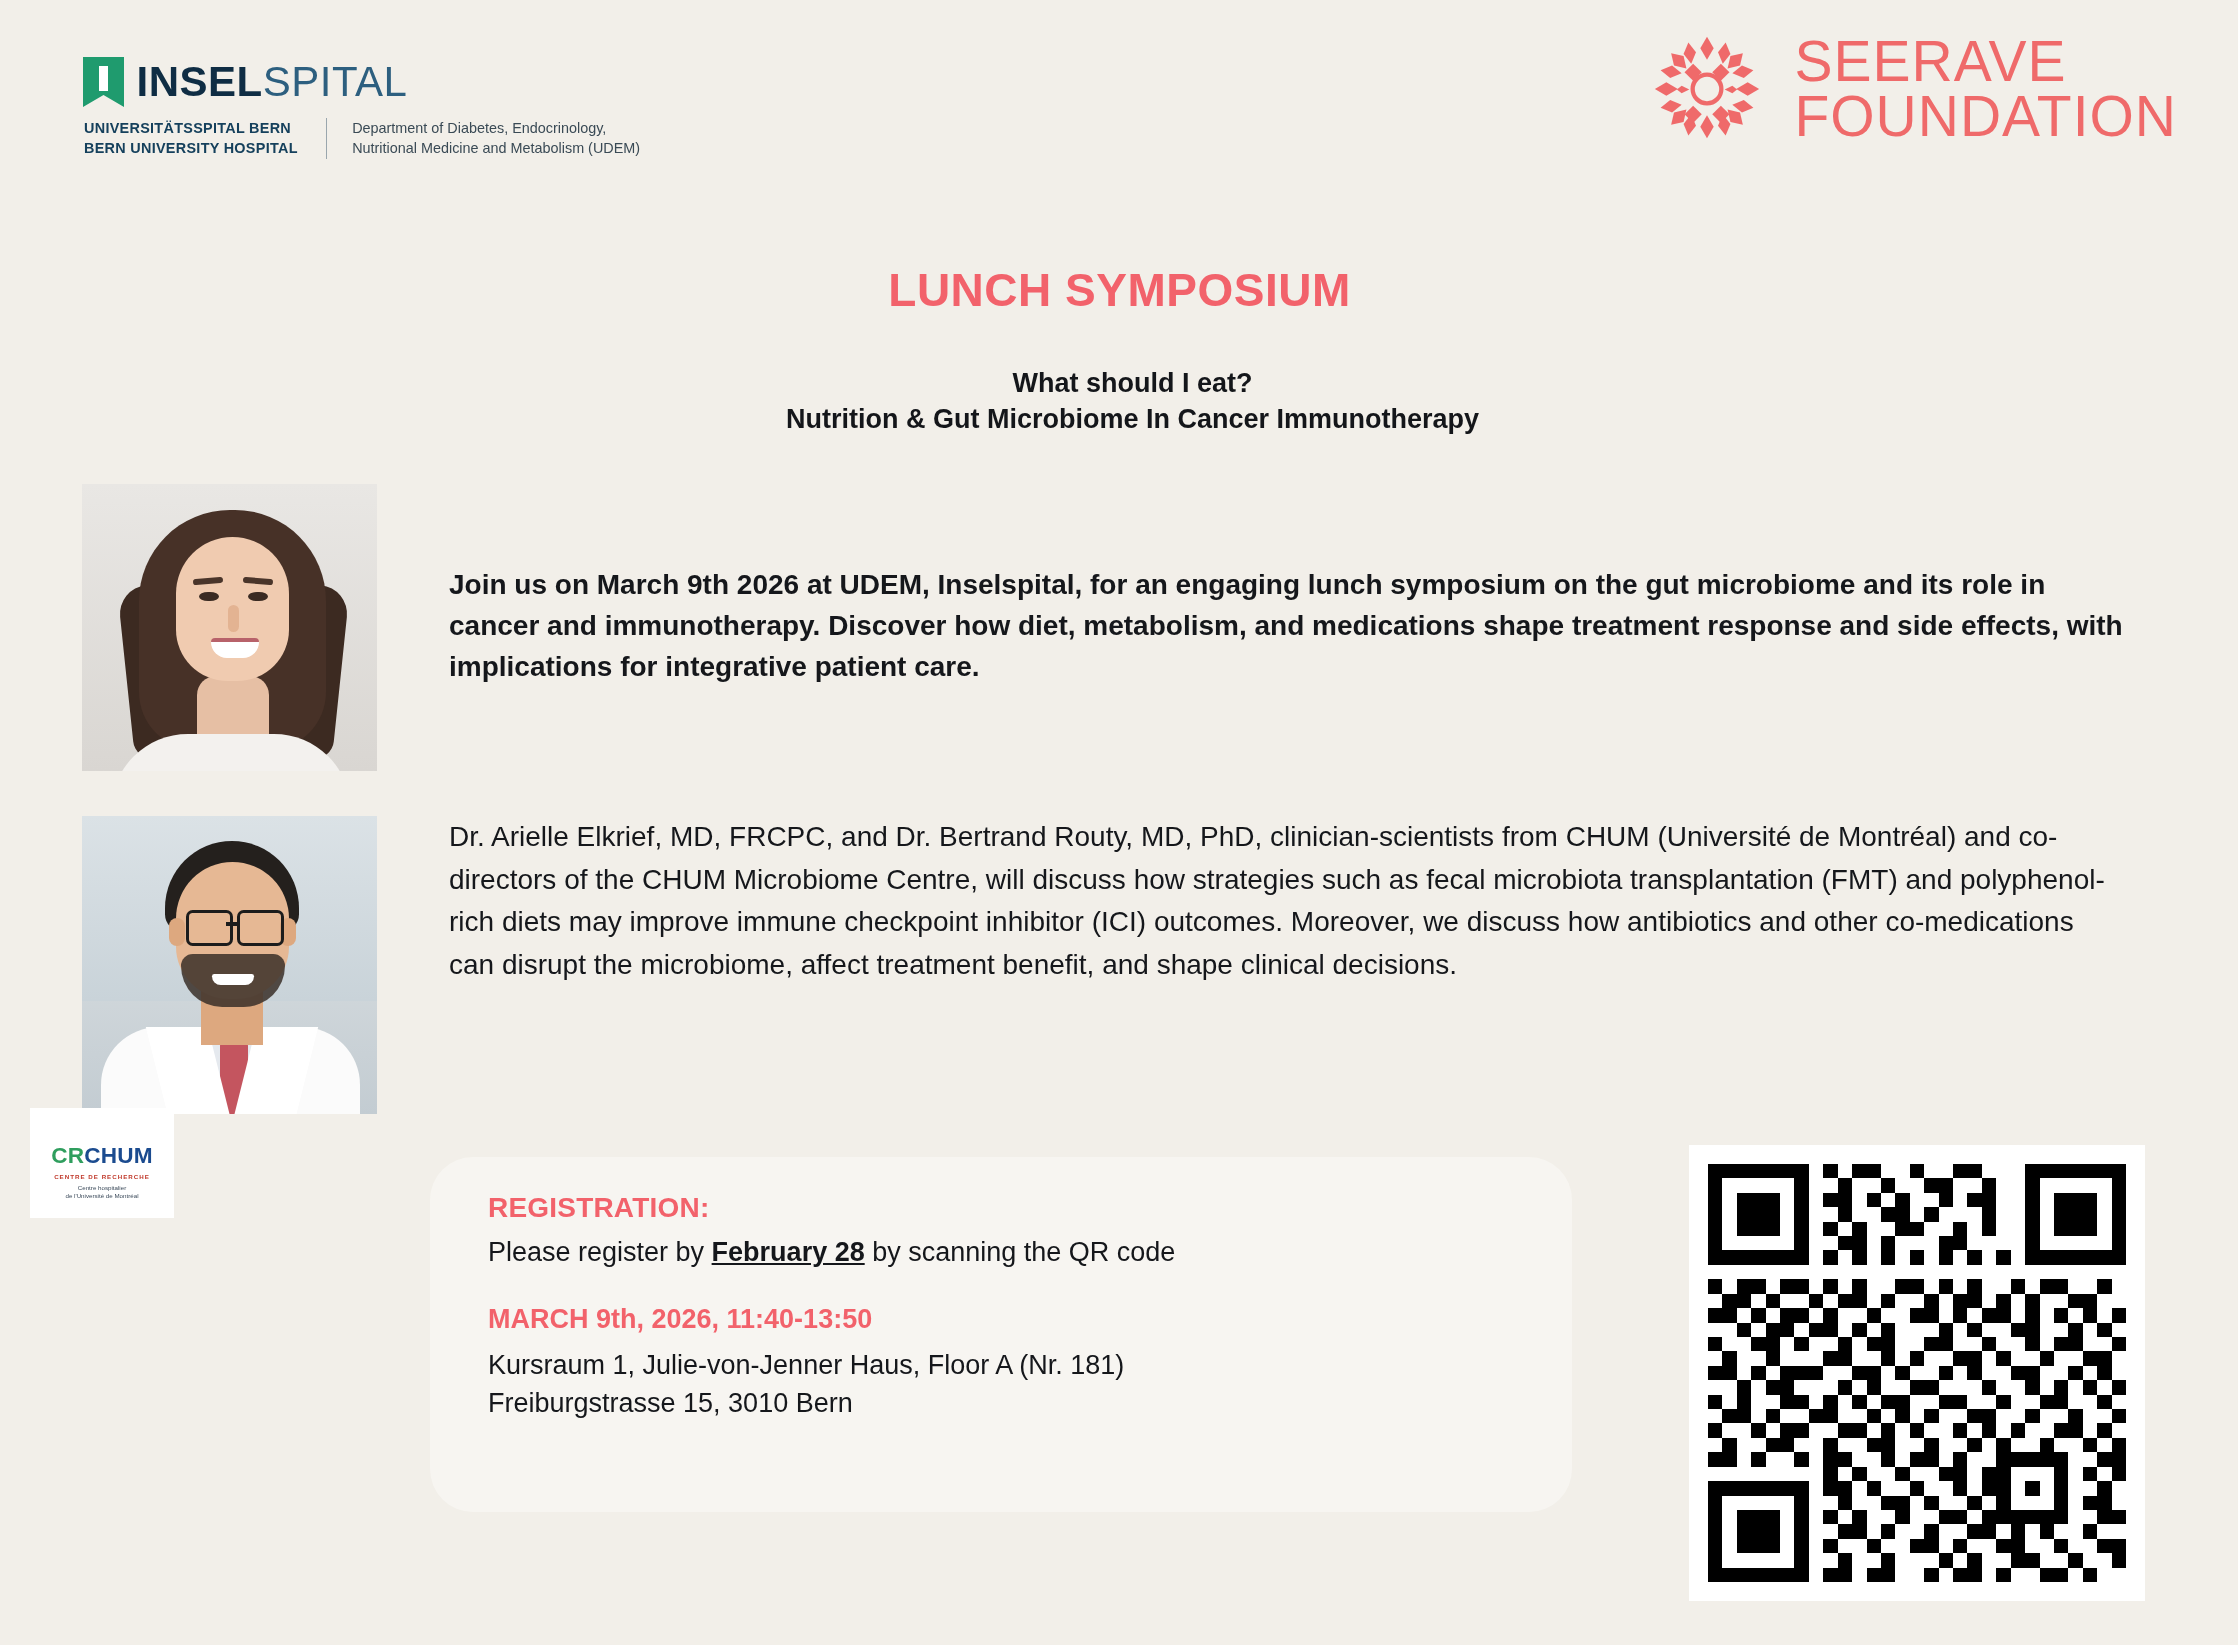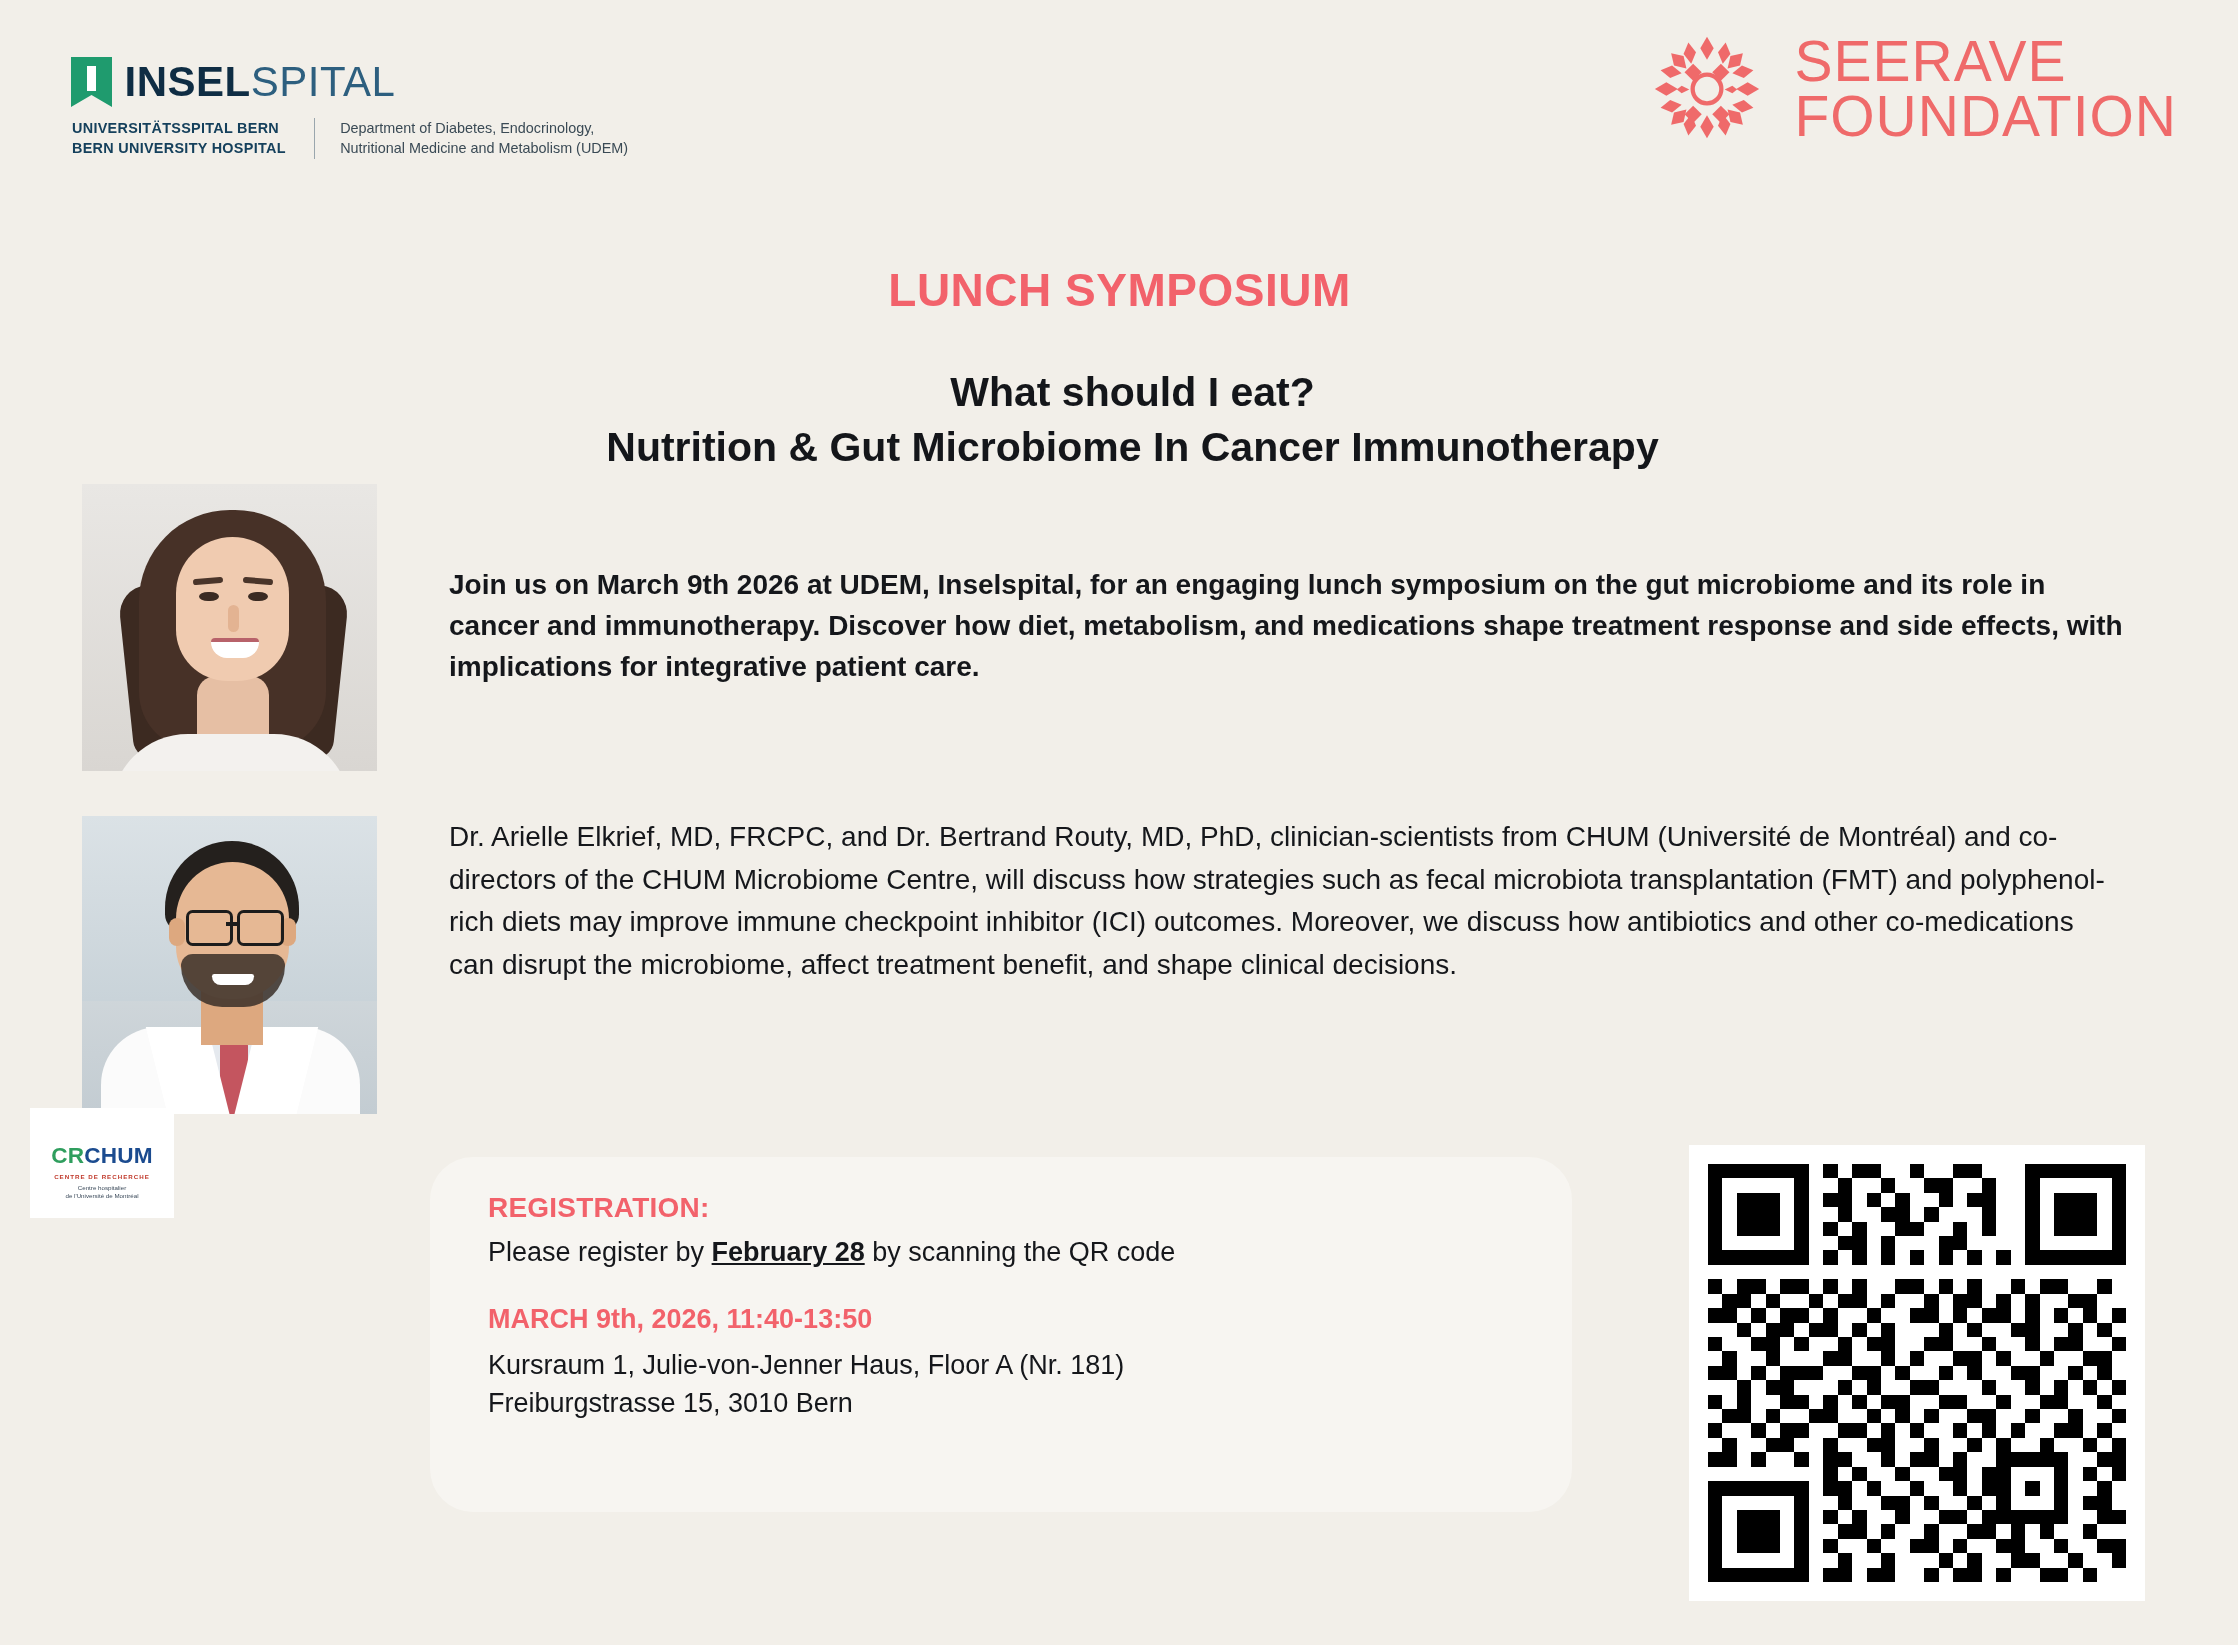--- a/index.html
+++ b/index.html
@@ -19,21 +19,21 @@
   .poster {
     position: absolute;
     inset: 0;
     background: #f2efe9;
   }
 
   
   .header {
     position: absolute;
     top: 0;
-    left: 0;
+    left: 12px;
     right: 0;
     height: 250px;
   }
 
   .inselspital-logo {
     position: absolute;
     left: 71px;
     top: 57px;
     display: flex;
     flex-direction: column;
@@ -139,21 +139,21 @@
     font-weight: 700;
     letter-spacing: 0.5px;
   }
   .main-title {
     position: absolute;
     top: 365px;
     left: 0;
     right: 0;
     text-align: center;
     color: #14161a;
-    font-size: 41px;
+    font-size: 27px;
     font-weight: 700;
     line-height: 1.34;
     padding-left: 26px;
   }
 
   
   .portrait {
     position: absolute;
     overflow: hidden;
     background: #d8d5d0;

